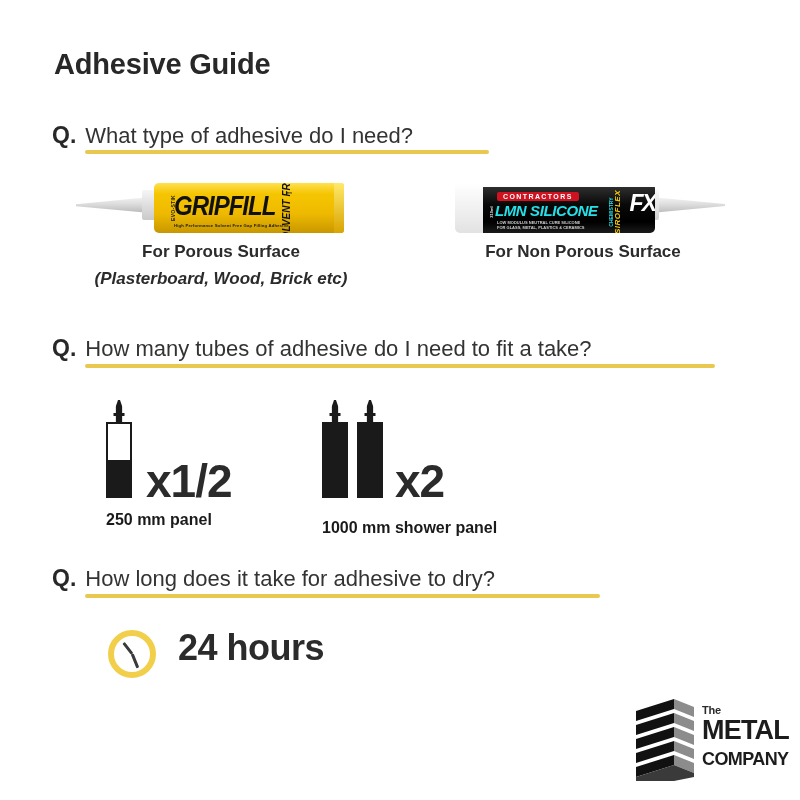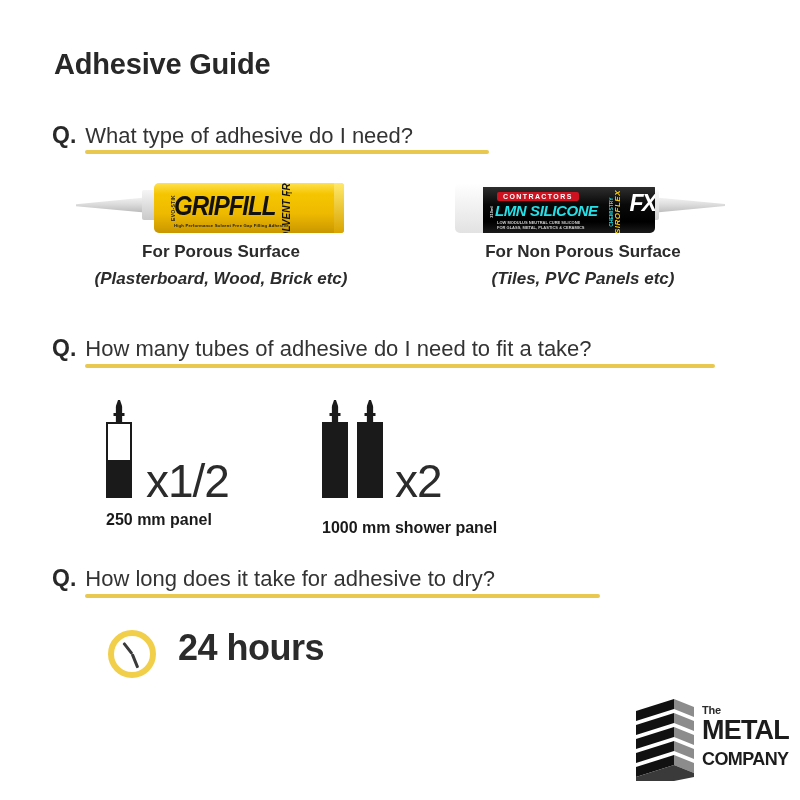--- a/index.html
+++ b/index.html
@@ -315,21 +315,21 @@
   .mini-tube .mt-fill {
     position: absolute;
     left: 0;
     bottom: 0;
     width: 100%;
     background: #1a1a1a;
   }
   .qty-multiplier {
     position: absolute;
     font-size: 46px;
-    font-weight: normal;
+    font-weight: bold;
     color: #2b2b2b;
     letter-spacing: -1px;
   }
   .qty-label {
     position: absolute;
     font-size: 16px;
     font-weight: bold;
     color: #1a1a1a;
     white-space: nowrap;
   }
@@ -474,21 +474,20 @@
       </div>
     </div>
   </div>
 
   <div class="caption" style="left: 21px; top: 242px;">
     <div class="line1">For Porous Surface</div>
     <div class="line2">(Plasterboard, Wood, Brick etc)</div>
   </div>
   <div class="caption" style="left: 383px; top: 242px;">
     <div class="line1">For Non Porous Surface</div>
-    <div class="line2">(Tiles, PVC Panels etc)</div>
   </div>
 
   <div class="qrow" style="top: 335px;">
     <span class="q-mark">Q.</span>
     <span class="q-text">How many tubes of adhesive do I need to fit a take?</span>
   </div>
   <div class="q-underline" style="top: 364px; width: 630px;"></div>
 
   <div class="qty-group">
     <div class="qty-tubes" style="left: 106px; top: 400px;">

